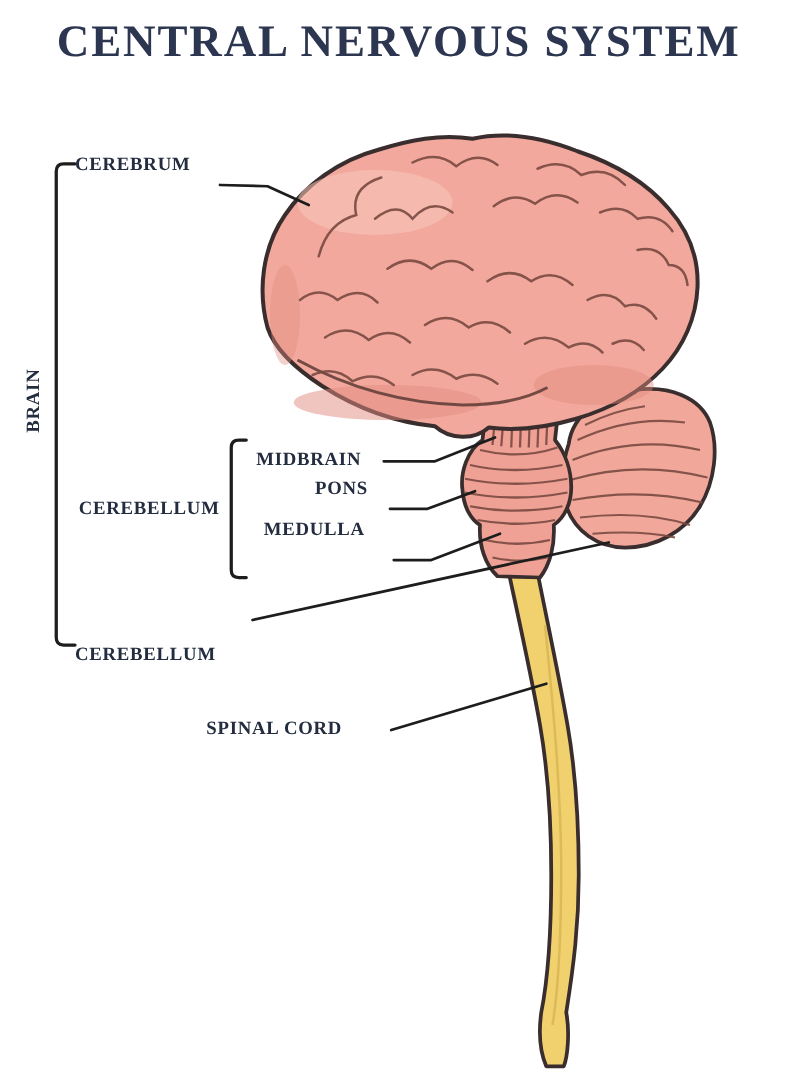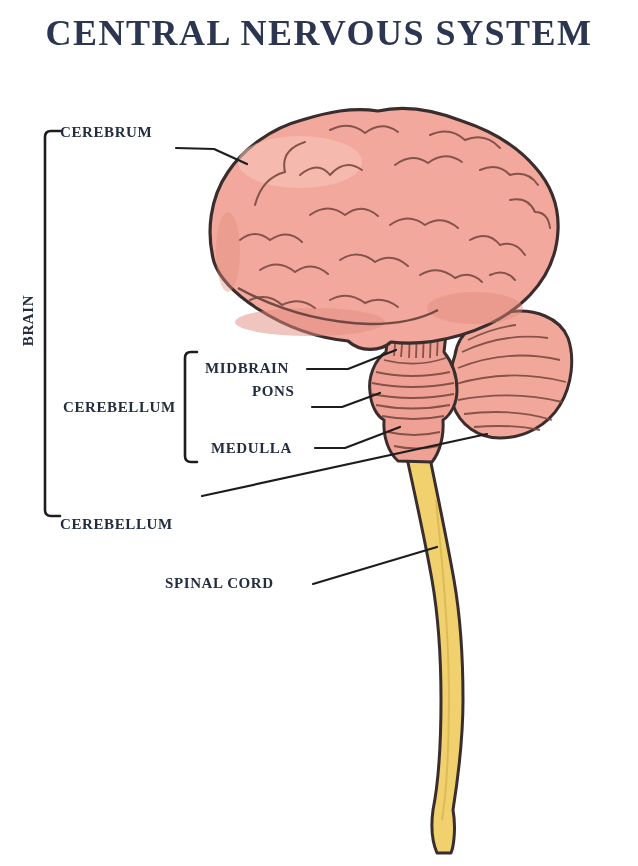--- a/index.html
+++ b/index.html
@@ -166,17 +166,17 @@
     </g>
   </svg>
 
   <div id="title">CENTRAL NERVOUS SYSTEM</div>
 
   <div class="lbl" id="lbl-brain">BRAIN</div>
   <div class="lbl" style="left:60px;top:124px">CEREBRUM</div>
   <div class="lbl" style="left:205px;top:360px">MIDBRAIN</div>
   <div class="lbl" style="left:63px;top:399px">CEREBELLUM</div>
   <div class="lbl" style="left:252px;top:383px">PONS</div>
-  <div class="lbl" style="left:211px;top:440px">MEDULLA</div>
+  <div class="lbl" style="left:211px;top:416px">MEDULLA</div>
   <div class="lbl" style="left:60px;top:516px">CEREBELLUM</div>
   <div class="lbl" style="left:165px;top:575px">SPINAL CORD</div>
 
 </div>
 
 </body></html>

